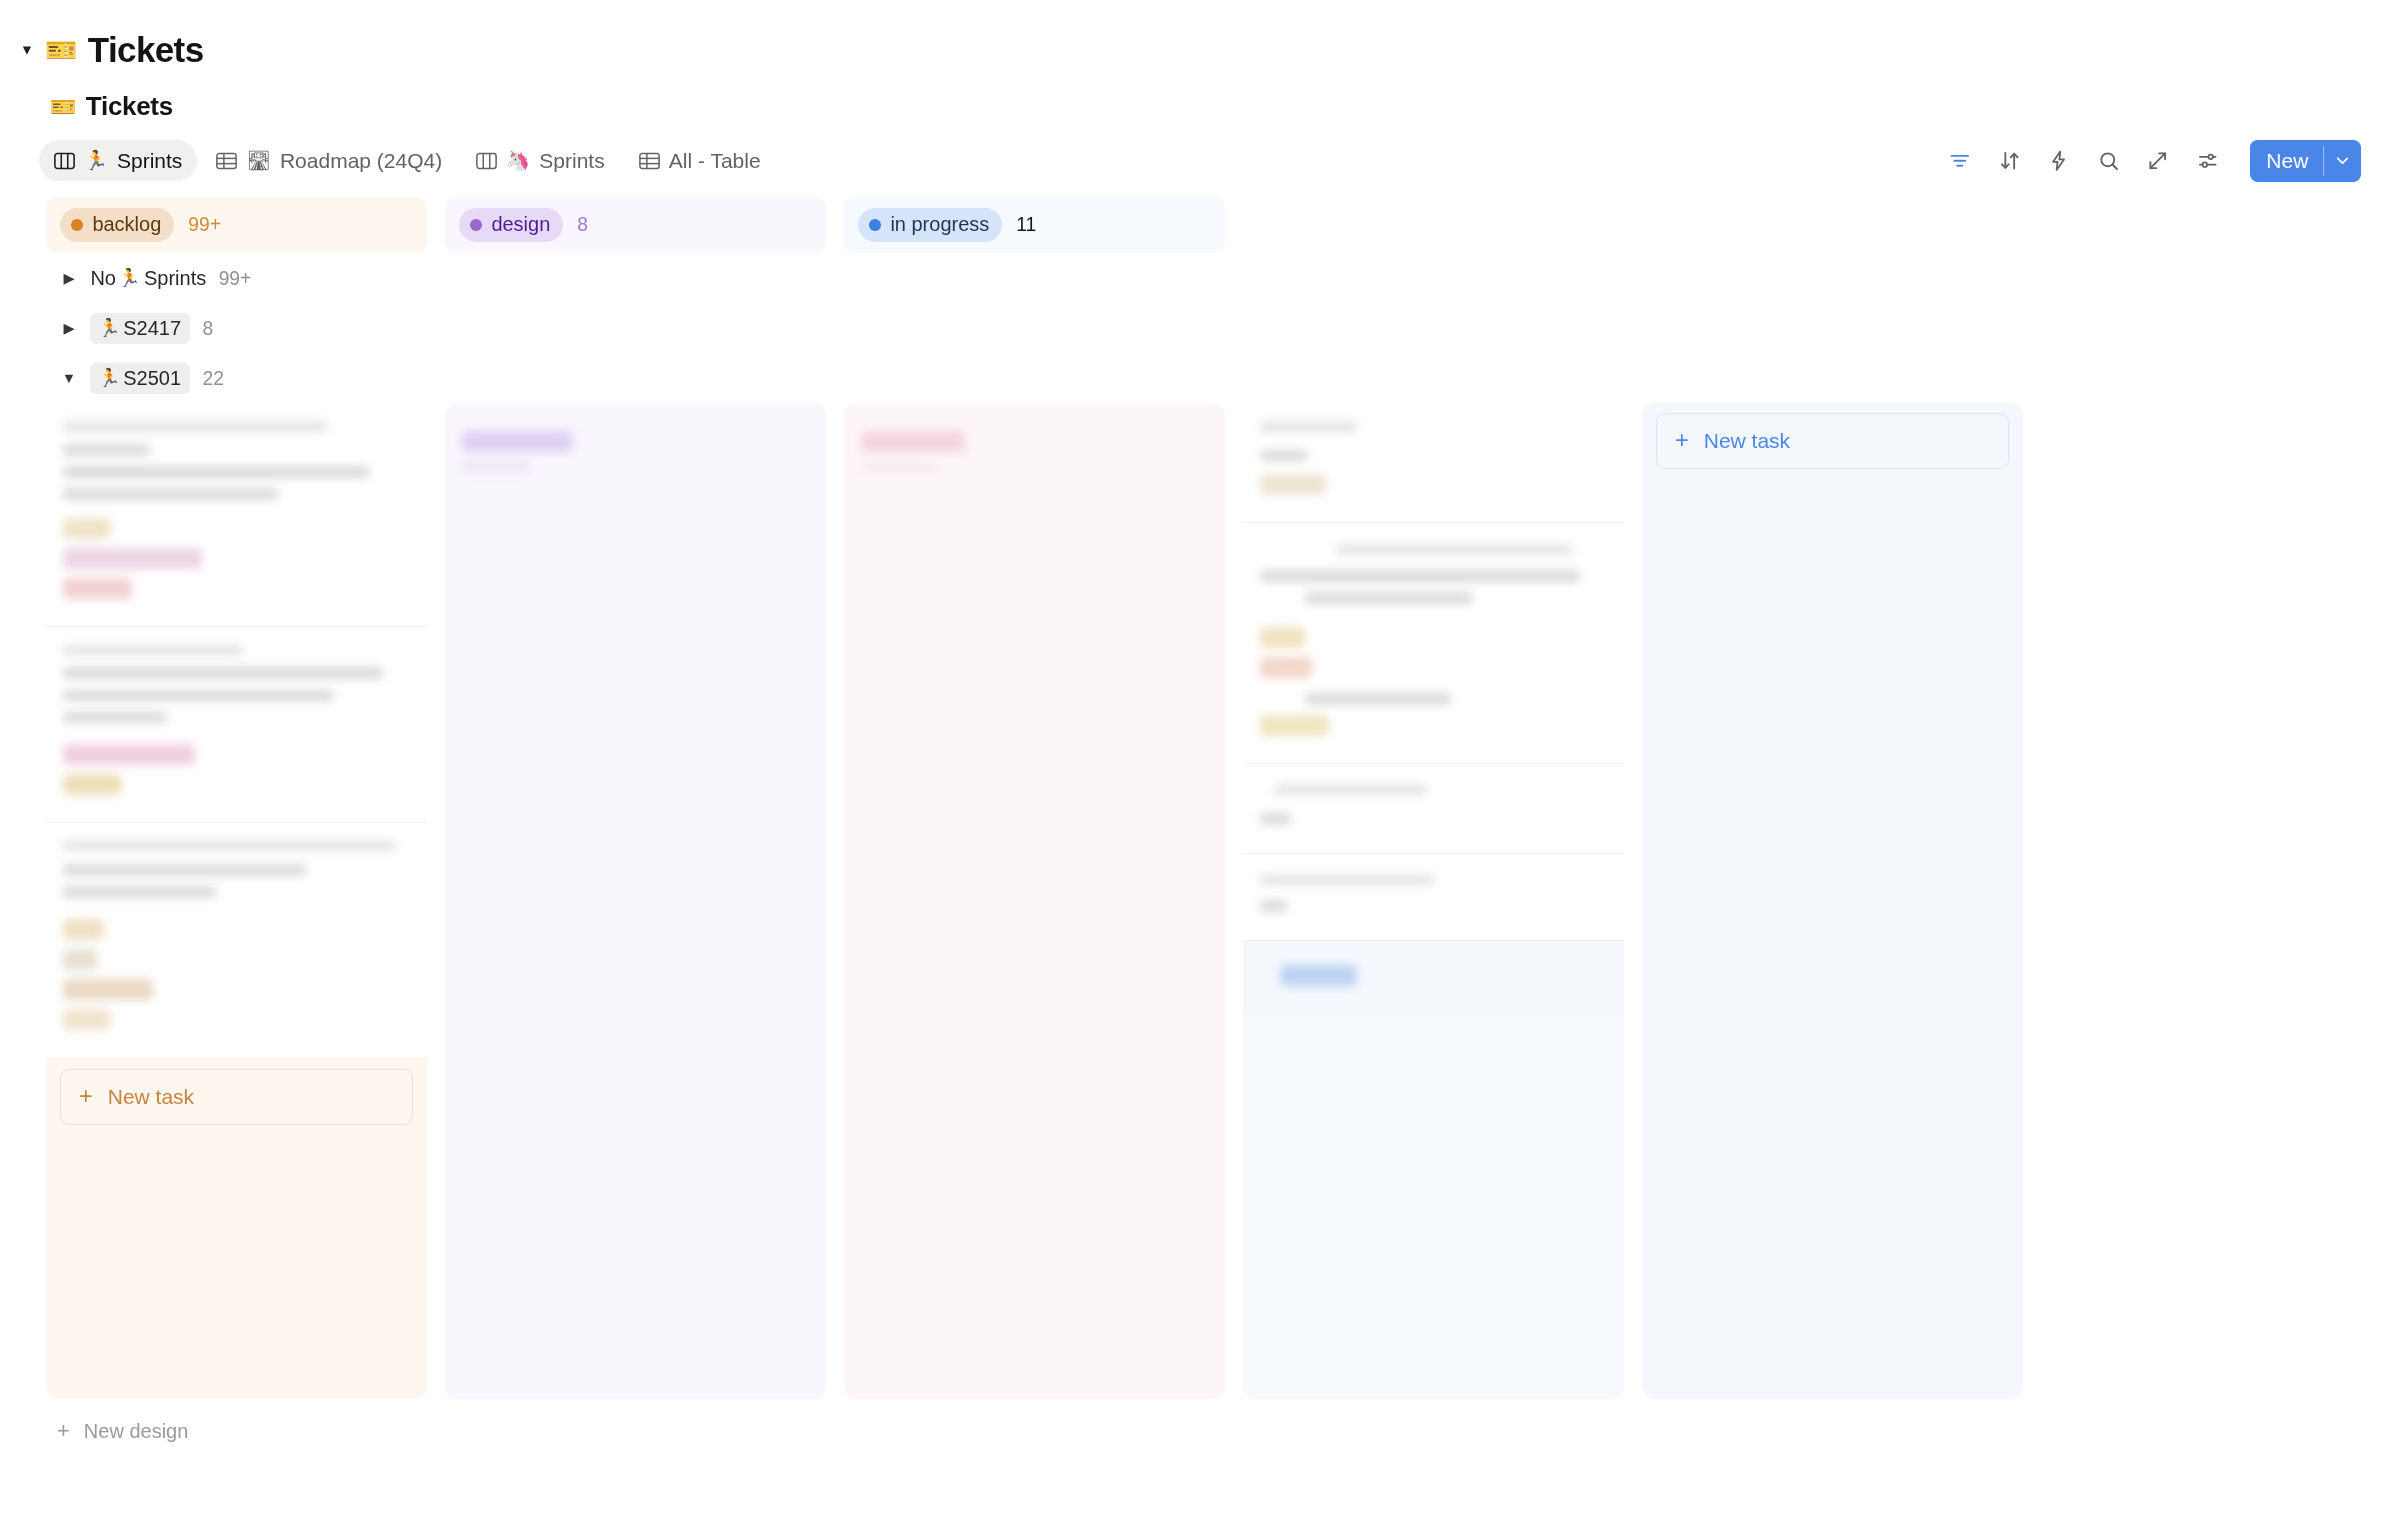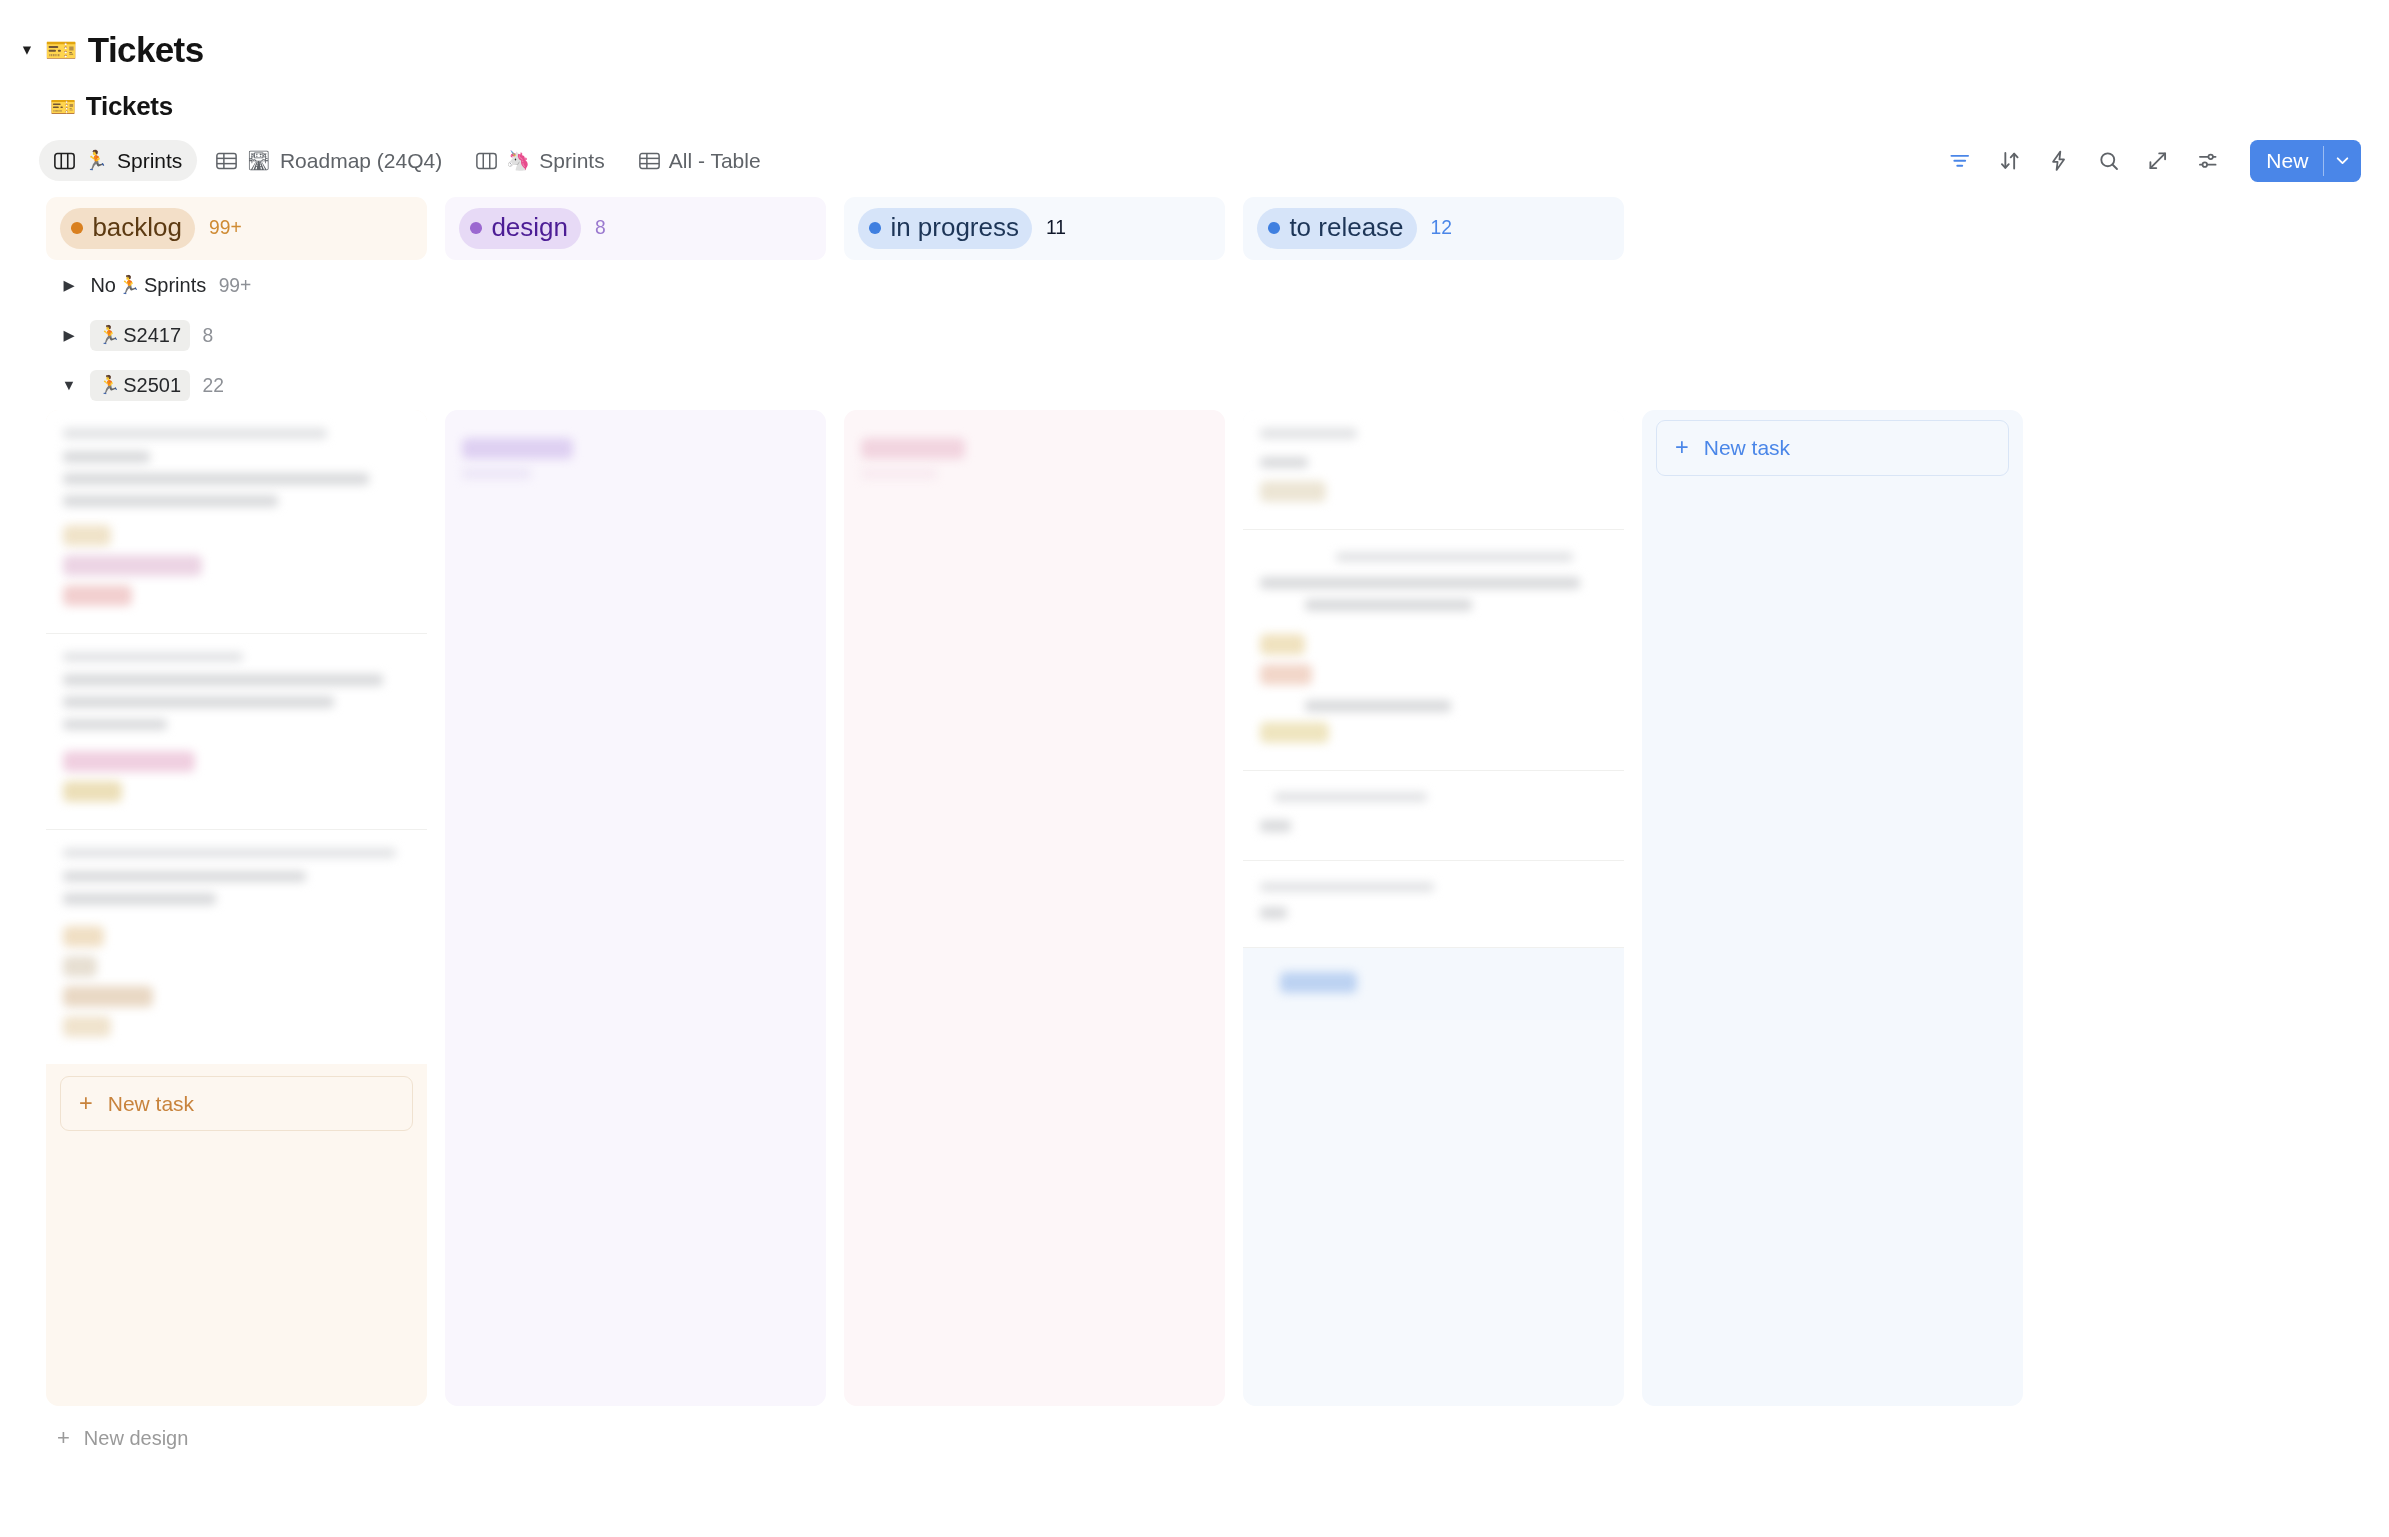--- a/index.html
+++ b/index.html
@@ -95,21 +95,21 @@
   .col-head {
     width: 381px; flex: 0 0 381px;
     border-radius: 11px;
     padding: 11.7px 14px;
     display: flex; align-items: center; gap: 14px;
   }
   .chip {
     display: inline-flex; align-items: center; gap: 9.7px;
     border-radius: 689px;
     padding: 4.8px 13px 5.5px 11px;
-    font-size: 26px; font-weight: 500;
+    font-size: 20px; font-weight: 500;
     line-height: 1.15; white-space: nowrap;
   }
   .chip .dot { width: 11.7px; height: 11.7px; border-radius: 50%; flex: 0 0 auto; }
   .col-count { font-size: 19.3px; line-height: 1.15; }
 
   
   .group-row {
     display: flex; align-items: center; gap: 12.4px;
     height: 50px; padding-left: 14px;
   }
@@ -317,27 +317,20 @@
 
 
     <div class="col-head" style="background:#f6f9fd">
       <span class="chip" style="background:#d6e4f9;color:#1d3557">
         <span class="dot" style="background:#3f7fe0"></span>
         <span>in progress</span>
       </span>
       <span class="col-count" style="color:#0f172a">11</span>
     </div>
 
-    <div class="col-head" style="background:#f4f8fd">
-      <span class="chip" style="background:#d6e4f9;color:#1d3557">
-        <span class="dot" style="background:#3f7fe0"></span>
-        <span>to release</span>
-      </span>
-      <span class="col-count" style="color:#4a86e8">12</span>
-    </div>
   </div>
 
   <div class="group-row">
     <span class="g-caret">▶</span>
     <span class="g-plain">
       <span>No</span>
       <span class="g-emoji">🏃</span>
       <span>Sprints</span>
     </span>
     <span class="g-count">99+</span>

